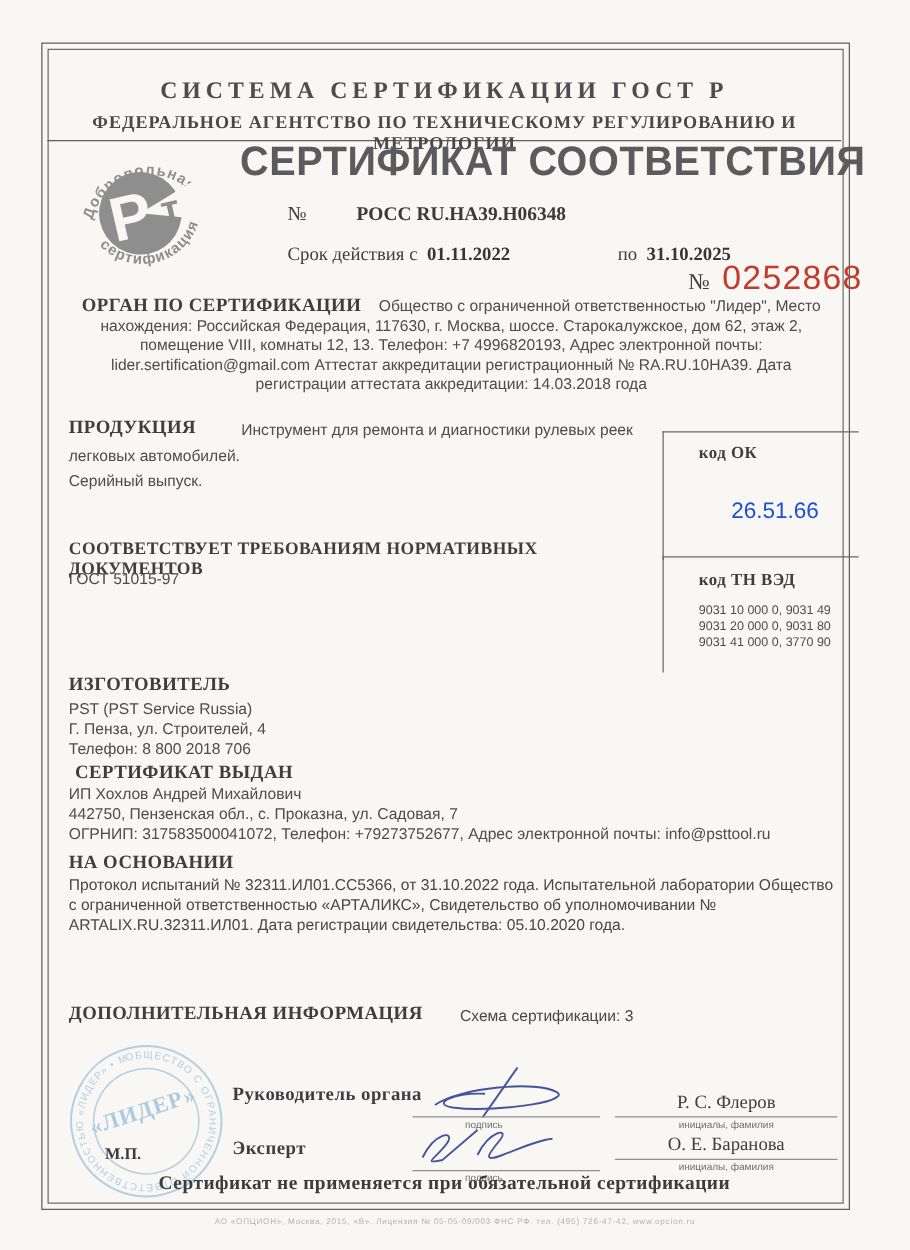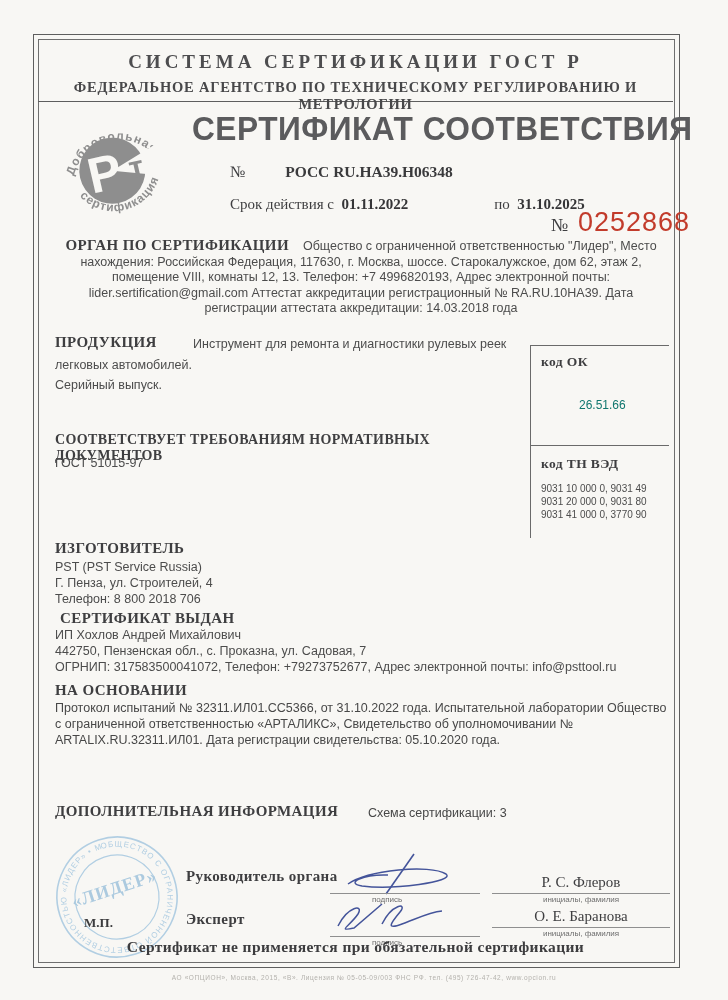--- a/index.html
+++ b/index.html
@@ -5,21 +5,21 @@
   html,body{margin:0;padding:0;background:#e9e8e4;}
   .sheet{
     position:relative;width:728px;height:1000px;margin:0 auto;
     background:#f8f7f4;overflow:hidden;
     font-family:"Liberation Sans",sans-serif;color:#474747;
   }
   .frame-outer{position:absolute;left:33px;top:34px;width:645px;height:932px;border:1.5px solid #5e5e5e;}
   .frame-inner{position:absolute;inset:4px;border:1px solid #6f6f6f;}
   .abs{position:absolute;}
   
-  .hdr{position:absolute;left:38px;top:41px;width:635px;height:60px;border-bottom:1.3px solid #5e5e5e;text-align:center;}
+  .hdr{position:absolute;left:38px;top:52px;width:635px;height:60px;border-bottom:1.3px solid #5e5e5e;text-align:center;}
   .hdr-l1{margin-top:10px;font-family:"Liberation Serif",serif;font-weight:bold;font-size:19px;letter-spacing:4px;color:#4d4d4f;}
   .hdr-l2{margin-top:6px;font-family:"Liberation Serif",serif;font-weight:bold;font-size:14.5px;letter-spacing:.8px;color:#48484a;}
   
   .rst-logo{left:52px;top:108px;}
   .doc-title{left:192px;top:110px;font-size:33px;font-weight:bold;letter-spacing:.5px;color:#5b5b5d;transform:scaleX(.96);transform-origin:left;}
   .numline{left:230px;top:163px;font-size:16px;}
   .numline .no{font-family:"Liberation Serif",serif;color:#3e3e40;margin-right:40px;}
   .numline .val{font-family:"Liberation Serif",serif;font-weight:bold;color:#3a3a3c;font-size:15.5px;}
   .validline{left:230px;top:196px;font-size:15px;font-family:"Liberation Serif",serif;color:#3e3e40;}
   .validline b{font-size:15px;color:#353537;}
@@ -29,24 +29,24 @@
   .rednum .val{font-size:27px;color:#c23b2b;letter-spacing:1px;}
   
   .sec-h{font-family:"Liberation Serif",serif;font-weight:bold;font-size:15px;color:#3e3e40;letter-spacing:.4px;}
   .body-t{font-size:12.5px;line-height:15.5px;color:#4c4c4c;}
   .organ{left:55px;top:238px;width:612px;text-align:center;}
   .organ .sec-h{margin-right:14px;}
   .prod-h{left:55px;top:334px;}
   .prod-l1{left:193px;top:337px;font-size:12.5px;}
   .prod-l2{left:55px;top:358px;font-size:12.5px;}
   .prod-l3{left:55px;top:378px;font-size:12.5px;}
-  .codebox{border-top:1.2px solid #6a6a6a;border-left:1.2px solid #6a6a6a;}
+  .codebox{border-top:1.2px solid #6a6a6a;border-left:1.2px solid #6a6a6a;padding-left:18px;}
   .box-ok{left:530px;top:345px;width:138px;height:102px;}
   .box-ok .lbl{margin:8px 0 0 10px;}
-  .box-ok .val{margin:28px 0 0 48px;font-size:12px;color:#0f766e;}
+  .box-ok .val{margin:28px 0 0 36px;font-size:18px;color:#1d4ed8;}
   .conf-h{left:55px;top:432px;width:480px;}
   .conf-t{left:55px;top:456px;font-size:12.5px;}
   .box-tnved{left:530px;top:445px;width:138px;height:92px;border-top:none;}
   .box-tnved .lbl{margin:10px 0 0 10px;}
   .box-tnved .codes{margin:10px 0 0 10px;font-size:10px;line-height:13px;color:#4c4c4c;}
   .manu-h{left:55px;top:540px;}
   .manu-l1{left:55px;top:560px;font-size:12.5px;}
   .manu-l2{left:55px;top:576px;font-size:12.5px;}
   .manu-l3{left:55px;top:592px;font-size:12.5px;}
   .issued-h{left:60px;top:610px;}

